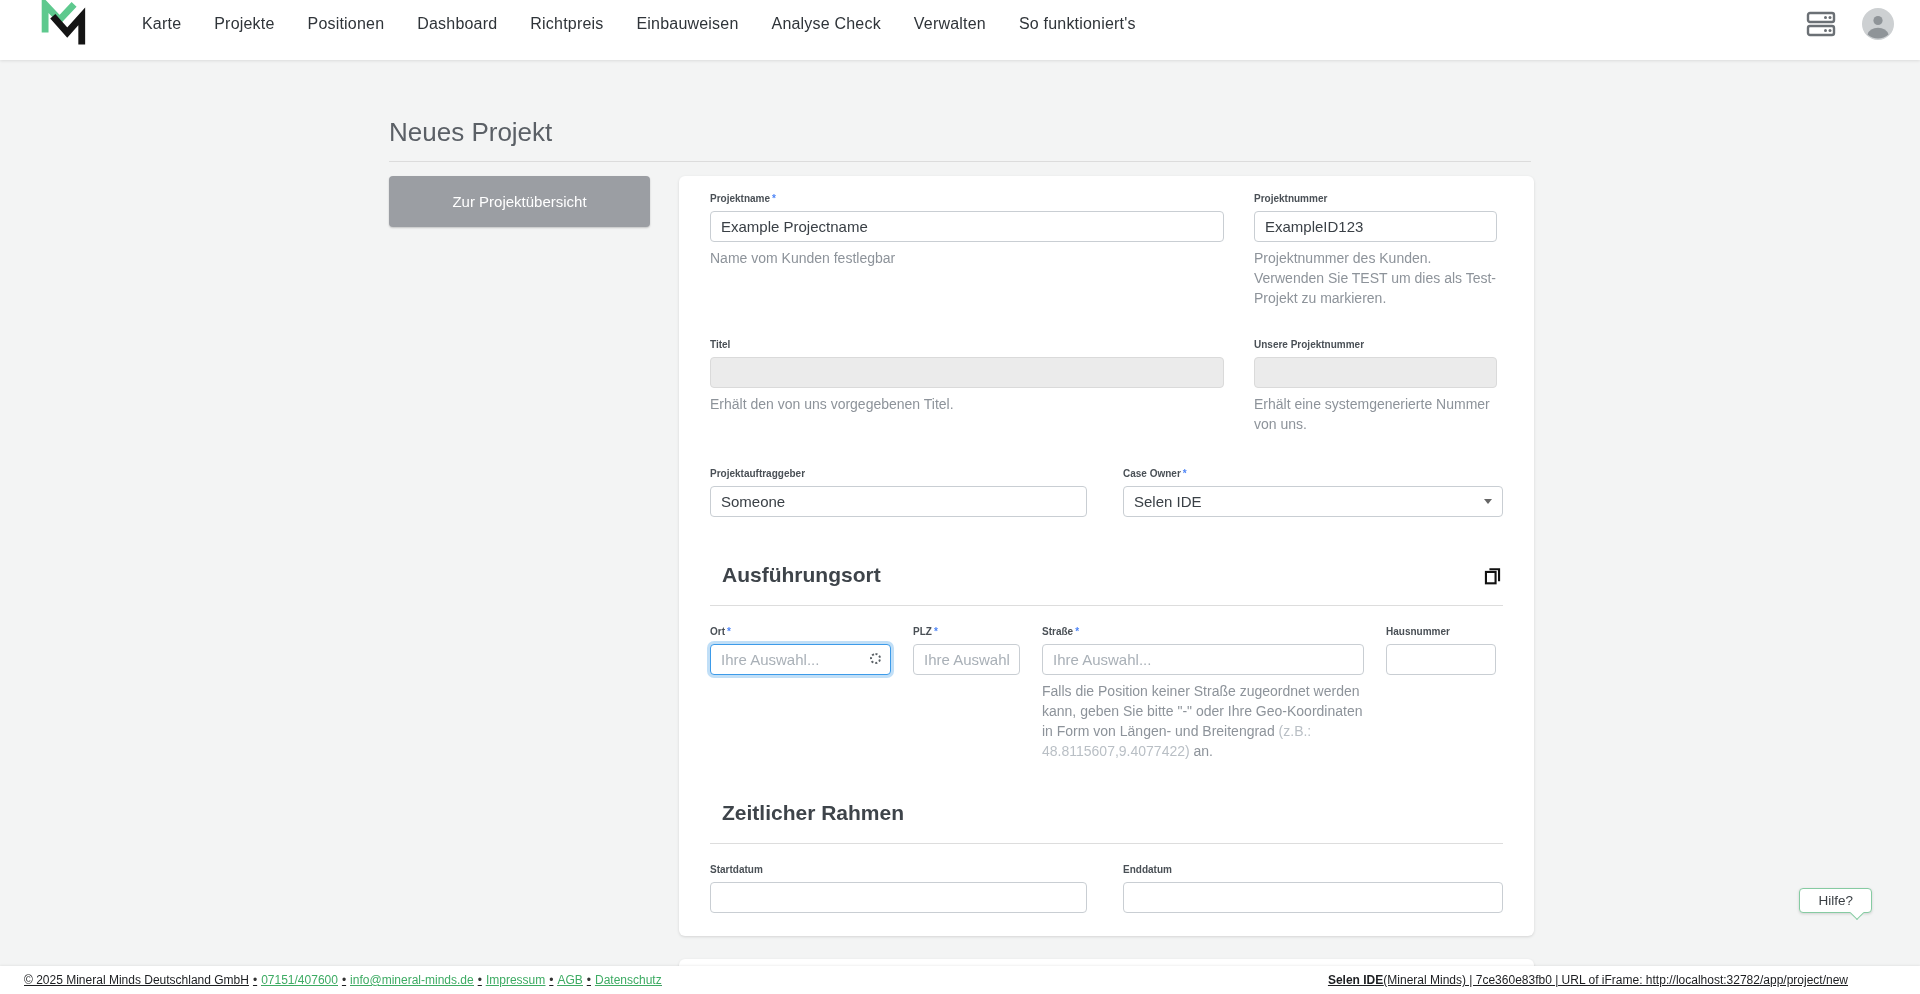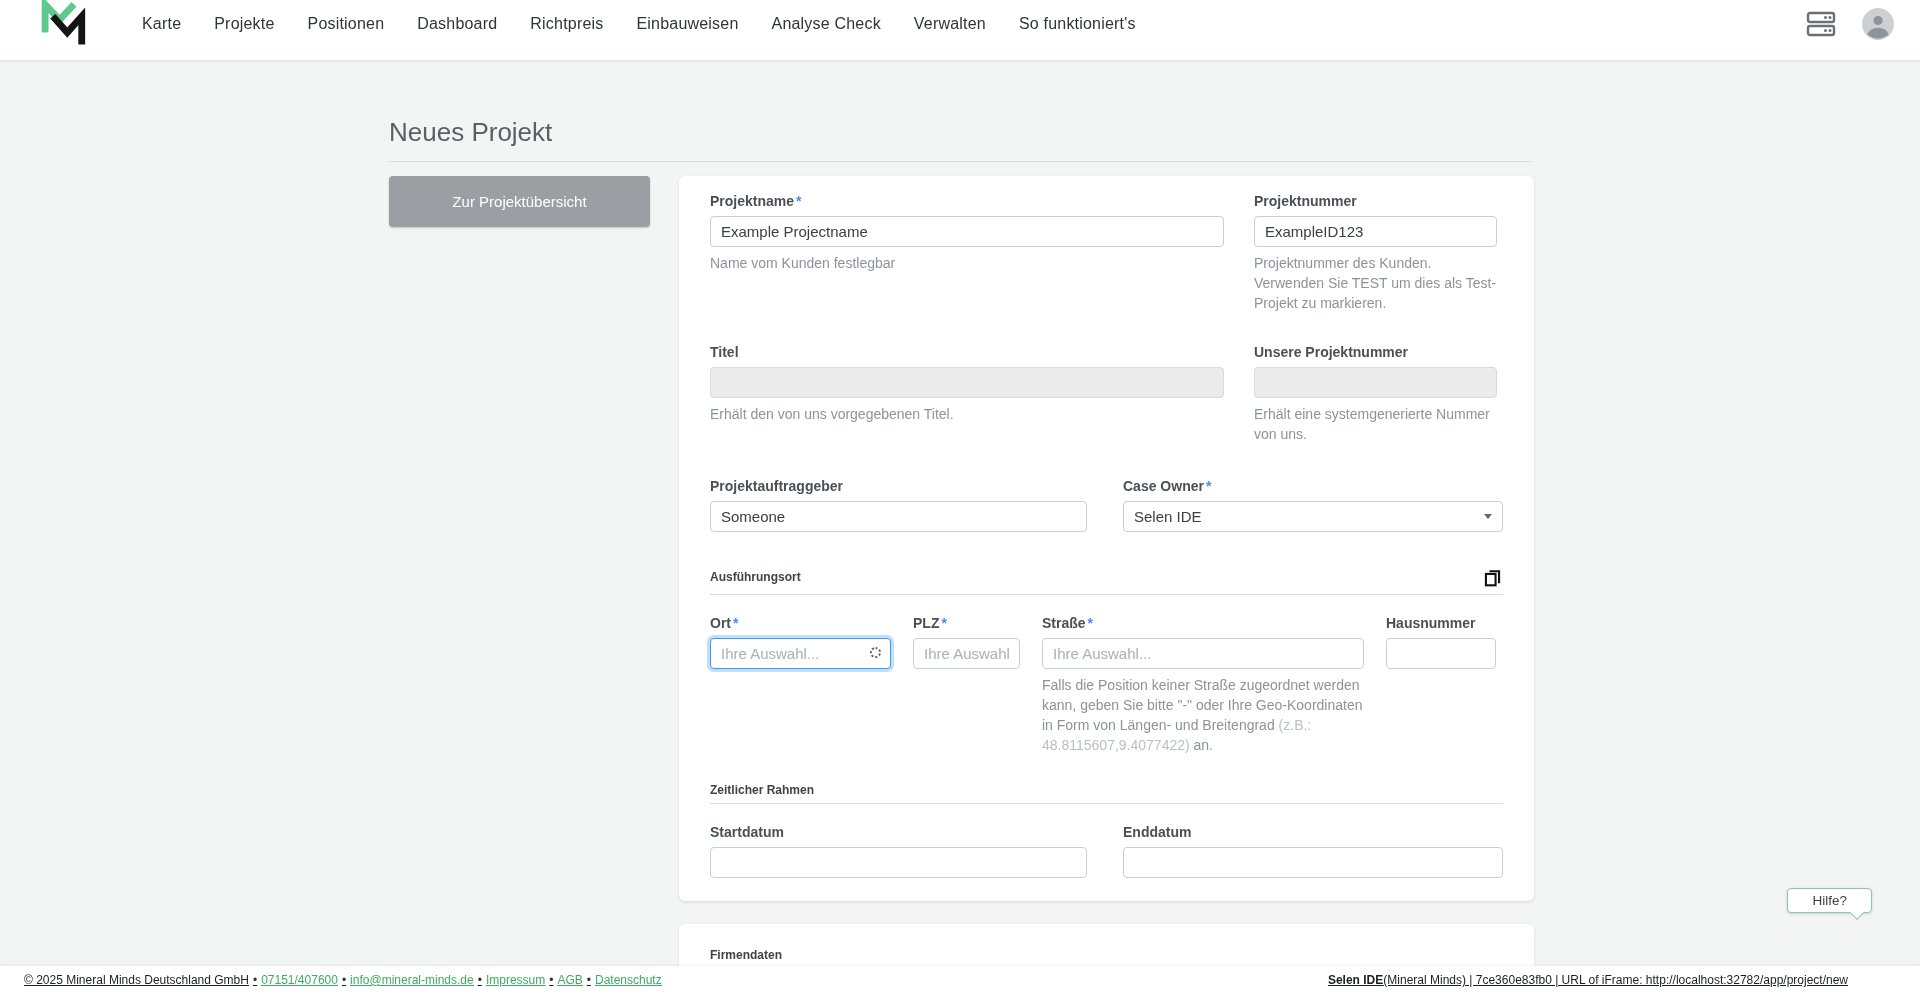--- a/index.html
+++ b/index.html
@@ -50,21 +50,21 @@
   .grid-b { display:grid; grid-template-columns:377px 380px; column-gap:30px;gap:36px; }
   .grid-c { display:grid; grid-template-columns:181px 107px 322px 110px; column-gap:22px; }
   .row-titel { margin-top:30px; }
   .row-owner { margin-top:34px; }
   .sec-ort { margin-top:34px; }
   .row-ort { margin-top:20px; }
   .sec-zeit { margin-top:27px; }
   .row-datum { margin-top:20px; }
 
   label.f-label {
-    display:block; font-size:14px; font-weight:700; color:#4a5056; margin-bottom:7px;
+    display:block; font-size:10px; font-weight:700; color:#4a5056; margin-bottom:7px;
   }
   .req { color:#4f86f7; font-weight:700; margin-left:2px; }
   input.text {
     width:100%; height:31px; border:1px solid #c9ced3; border-radius:4px;
     padding:0 10px; font-size:15px; color:#3a4046; font-family:inherit; background:#fff;
   }
   input.text::placeholder { color:#a9b0b7; }
   input.text:disabled { background:#ebebeb; border-color:#dadada; }
   .helper { margin:7px 0 0; font-size:14px; color:#8d939a; line-height:1.42; }
   .lighter { color:#b9bfc5; }
@@ -76,38 +76,38 @@
   }
   .caret {
     width:0; height:0; border-left:4.5px solid transparent;
     border-right:4.5px solid transparent; border-top:5px solid #666;
   }
 
   .section-head {
     display:flex; align-items:center; justify-content:space-between;
     border-bottom:1px solid #ddd; padding-bottom:6px;
   }
-  .section-head h2 { margin:0; font-size:12px; font-weight:700; color:#3e444a; }
+  .section-head h2 { margin:12px; font-size:21px; font-weight:700; color:#3e444a; }
   .copy-btn { cursor:pointer; display:flex; }
 
   .input-wrap { position:relative; }
   .input-wrap input { padding-right:30px; }
   .focused input.text {
     border:1px solid #3d9be9; outline:none;
     box-shadow:0 0 0 3px rgba(77,163,231,.35);
   }
   .spinner {
     position:absolute; right:10px; top:50%; margin-top:-7px;
     width:11px; height:11px; border:2px dotted #5a6065; border-radius:50%;
   }
 
   
   .help-bubble {
     position:fixed; right:48px; bottom:81px; z-index:20; background:#fff;
-    border:1px solid #86cba2; border-radius:4px; padding:4px 24px;
+    border:1px solid #86cba2; border-radius:4px; padding:4px 18px;
     font-size:13.5px; color:#3a3f44; cursor:pointer;
     box-shadow:0 1px 3px rgba(0,0,0,.15);
   }
   .help-tail {
     position:absolute; right:9px; bottom:-6px; width:10px; height:10px; background:#fff;
     border-right:1px solid #86cba2; border-bottom:1px solid #86cba2;
     transform:rotate(45deg);
   }
 
   

